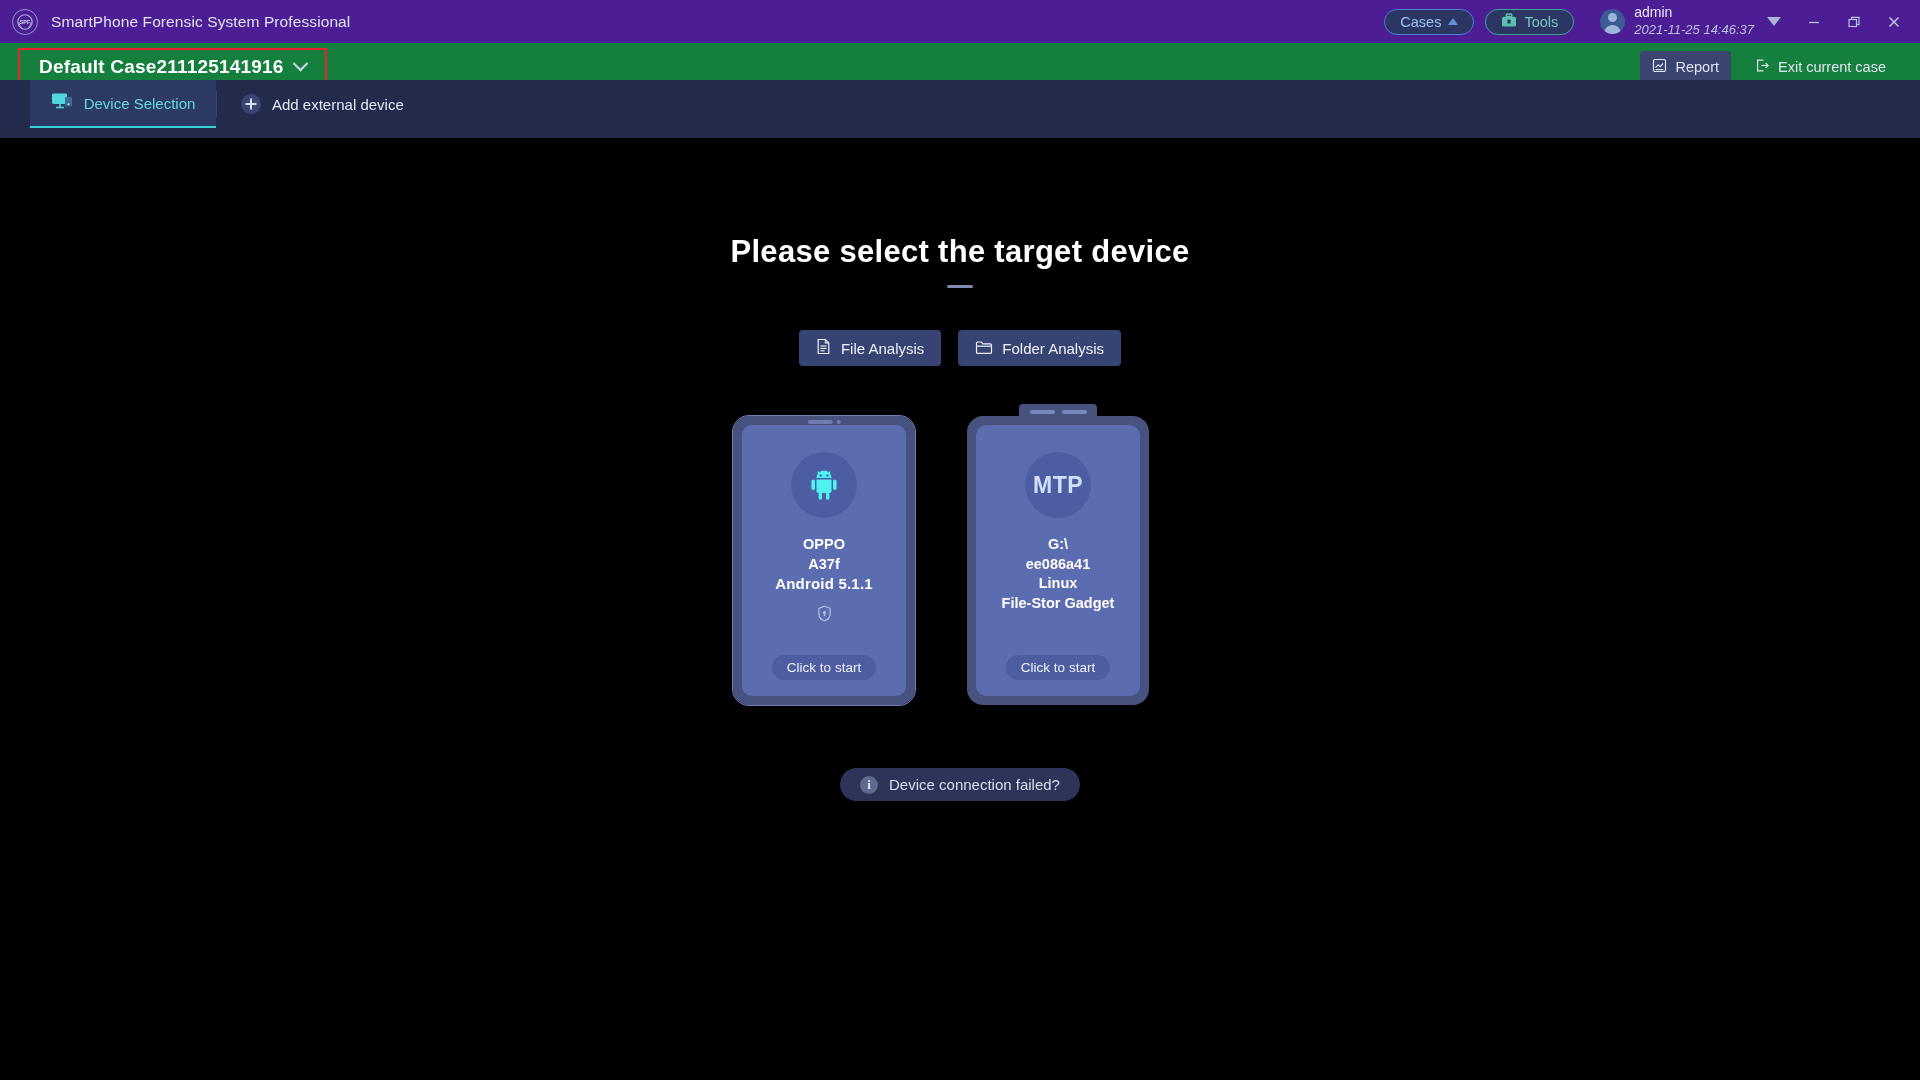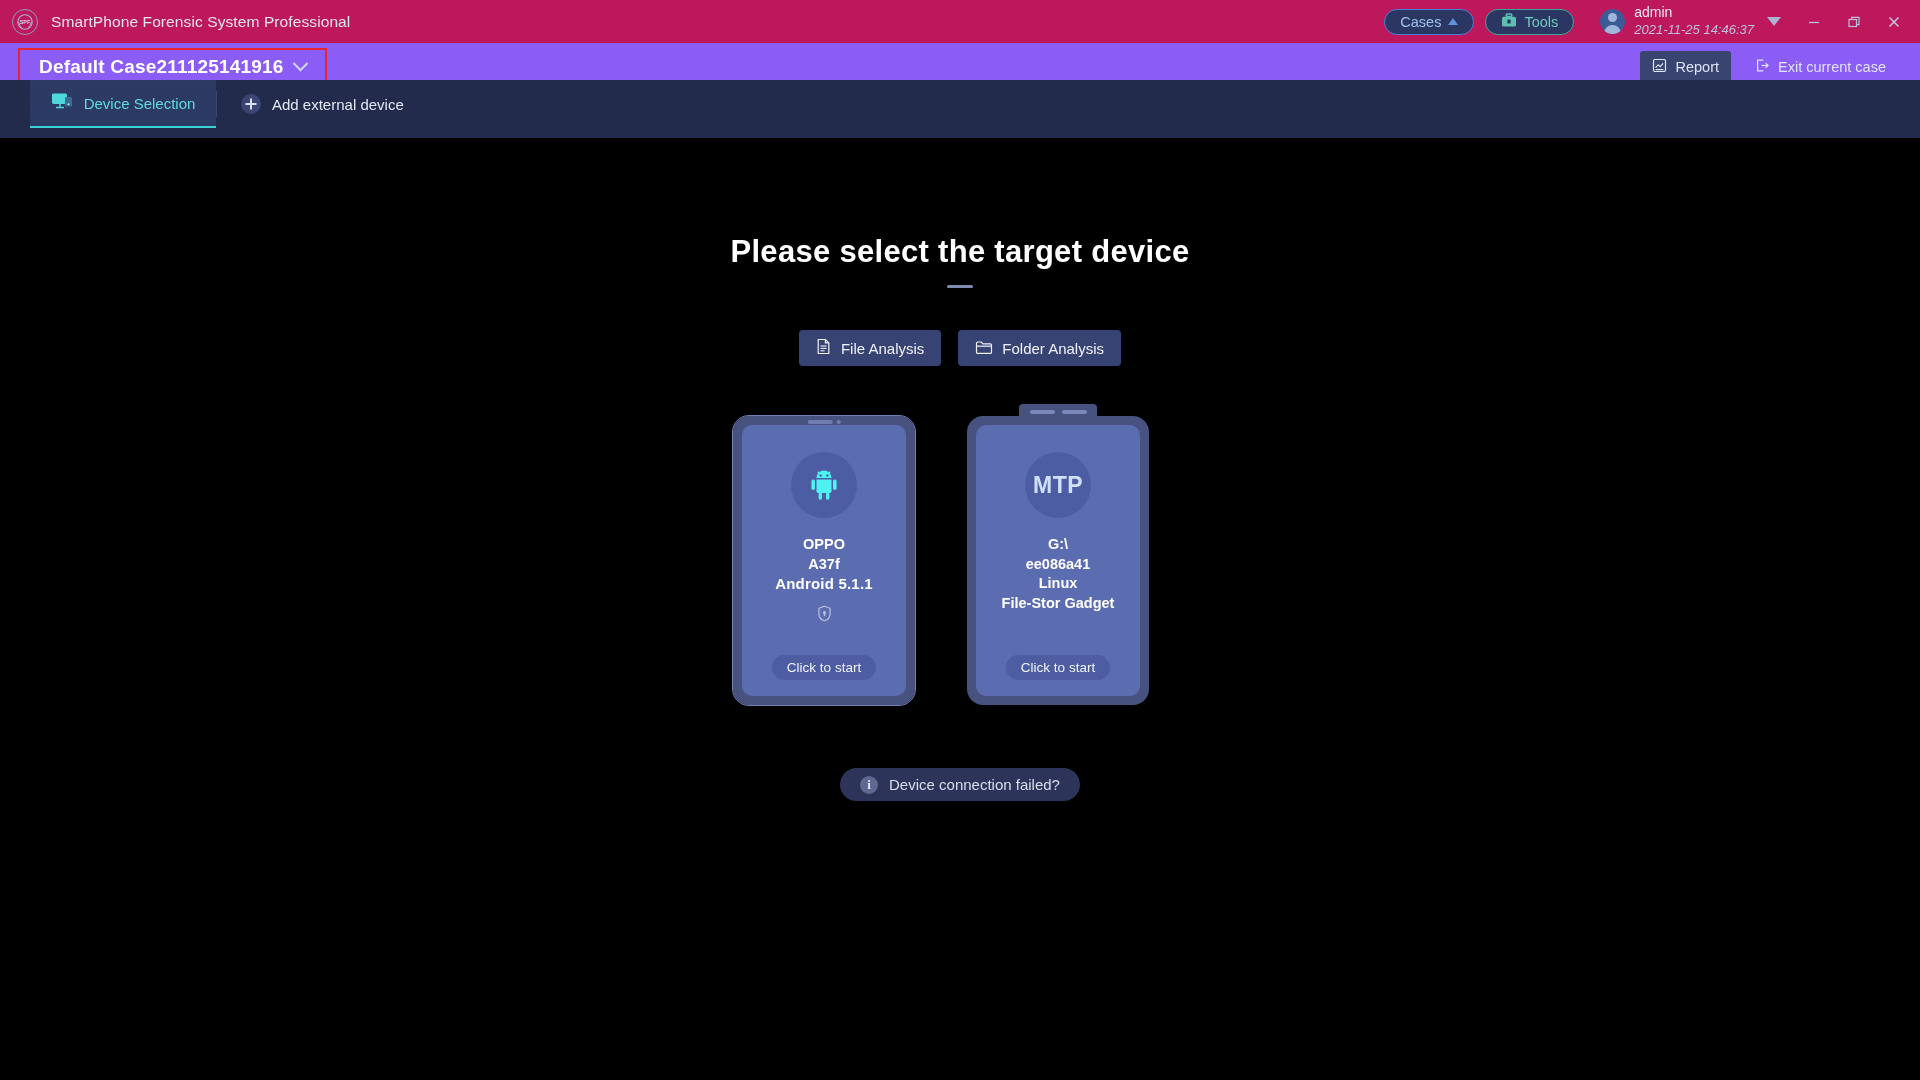--- a/index.html
+++ b/index.html
@@ -13,21 +13,21 @@
     position: relative;
     color: #e8ecf5;
   }
 
   
   .titlebar {
     position: absolute;
     top: 0; left: 0;
     width: 1920px;
     height: 43px;
-    background: #be185d;
+    background: #4c1d95;
     display: flex;
     align-items: center;
     padding-left: 12px;
   }
   .logo {
     width: 26px; height: 26px;
     border-radius: 50%;
     border: 1.5px solid #8e9bbd;
     display: flex; align-items: center; justify-content: center;
     flex: 0 0 auto;
@@ -124,21 +124,21 @@
     border-right: 7px solid transparent;
     border-top: 9px solid #a9b5d2;
   }
 
   
   .casebar {
     position: absolute;
     top: 43px; left: 0;
     width: 1920px;
     height: 47px;
-    background: #8b5cf6;
+    background: #15803d;
     display: flex;
     align-items: center;
   }
   .case-select {
     margin-left: 18px;
     height: 38px;
     display: flex;
     align-items: center;
     gap: 11px;
     padding: 0 19px 0 19px;

